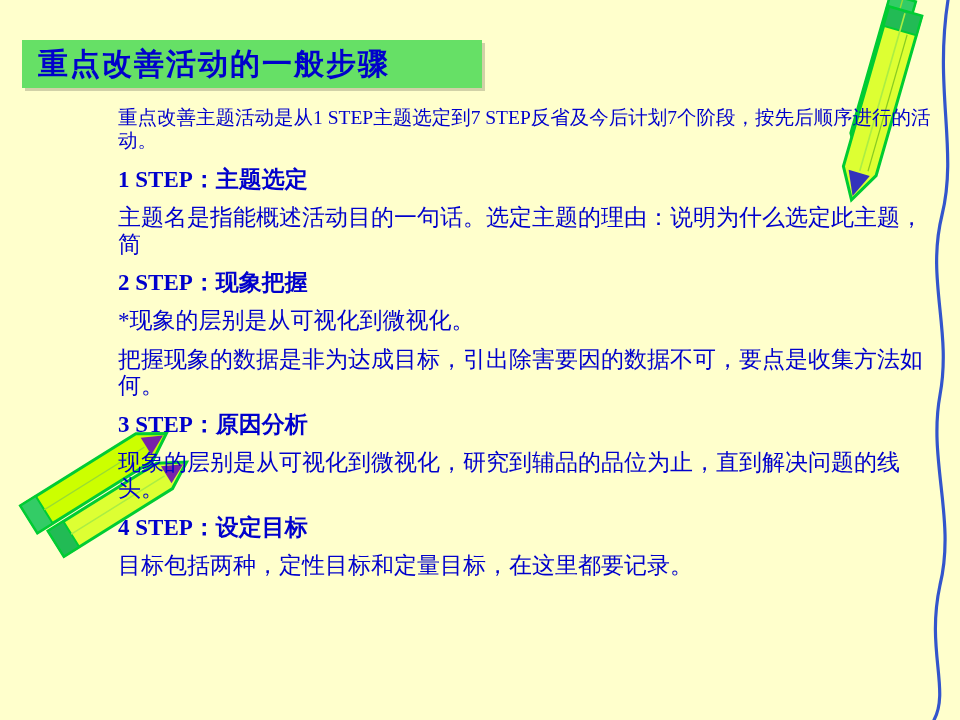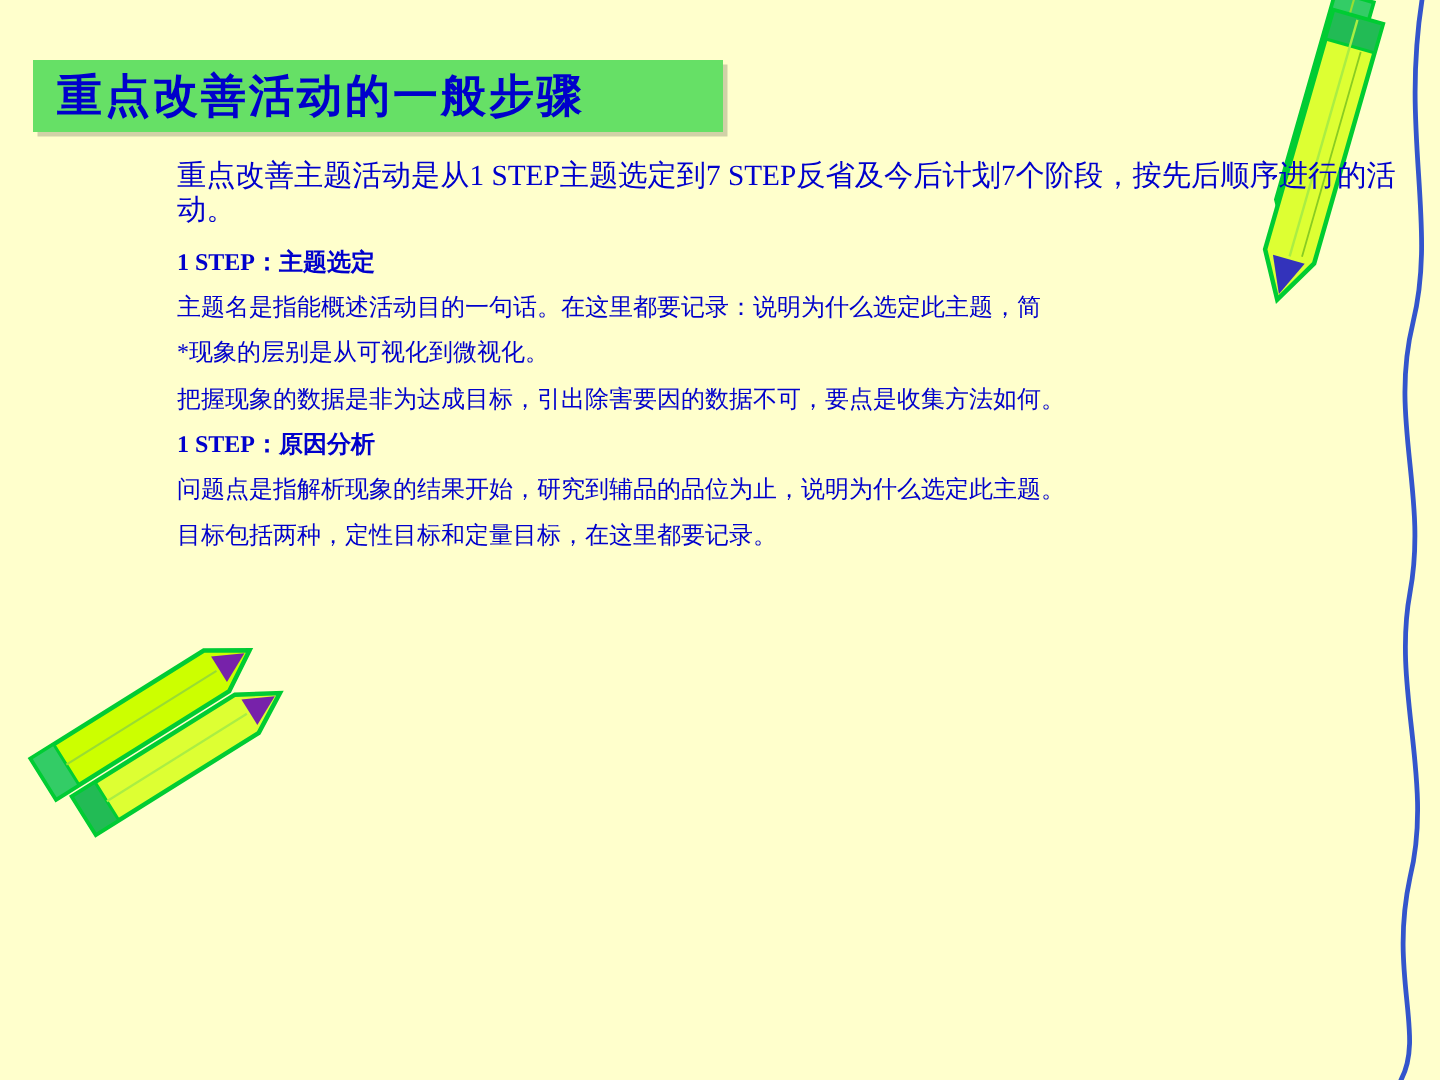--- a/index.html
+++ b/index.html
@@ -45,21 +45,21 @@
 
   
   .body-wrap {
     position: absolute;
     left: 118px;
     top: 107px;
     width: 818px;
   }
   .para {
     color: #0000cc;
-    font-size: 16px;
+    font-size: 23px;
     line-height: 1.16;
     margin: 0 0 13px 0;
     font-family: "Liberation Serif", "DejaVu Serif", serif;
   }
   .para.lead {
     font-size: 19.5px;
     margin-bottom: 15px;
   }
   .para.step {
     font-weight: bold;
@@ -146,21 +146,23 @@
     </g>
   </svg>
 
   <div class="title-box">
     <div class="title-text">重点改善活动的一般步骤</div>
   </div>
 
   <div class="body-wrap">
     <p class="para lead">重点改善主题活动是从1 STEP主题选定到7 STEP反省及今后计划7个阶段，按先后顺序进行的活动。</p>
     <p class="para step">1 STEP：主题选定</p>
-    <p class="para tight">主题名是指能概述活动目的一句话。在这里都要记录：说明为什么选定此主题，简</p>
+    <p class="para tight">主题名是指能概述活动目的一句话。选定主题的理由：说明为什么选定此主题，简</p>
+    <p class="para step">2 STEP：现象把握</p>
     <p class="para tight">*现象的层别是从可视化到微视化。</p>
     <p class="para tight">把握现象的数据是非为达成目标，引出除害要因的数据不可，要点是收集方法如何。</p>
-    <p class="para step">1 STEP：原因分析</p>
-    <p class="para tight">问题点是指解析现象的结果开始，研究到辅品的品位为止，说明为什么选定此主题。</p>
+    <p class="para step">3 STEP：原因分析</p>
+    <p class="para tight">现象的层别是从可视化到微视化，研究到辅品的品位为止，直到解决问题的线头。</p>
+    <p class="para step">4 STEP：设定目标</p>
     <p class="para last">目标包括两种，定性目标和定量目标，在这里都要记录。</p>
   </div>
 
 </div>
 
 </body></html>

